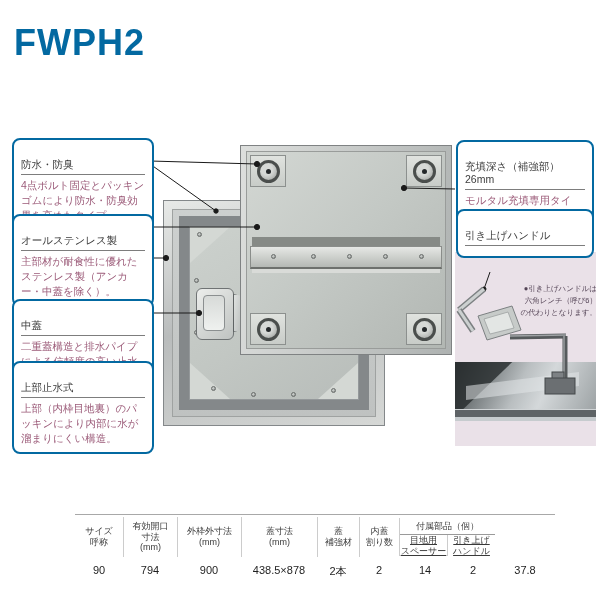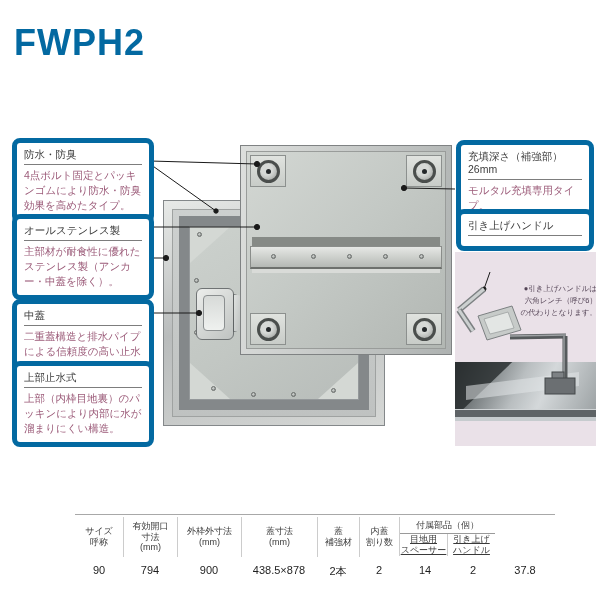--- a/index.html
+++ b/index.html
@@ -10,22 +10,22 @@
     -webkit-font-smoothing:antialiased;
   }
   
   .page-title {
     position:absolute; left:14px; top:22px;
     font-size:36px; font-weight:bold; color:#0369a1; letter-spacing:1px;
   }
   
   .callout {
     position:absolute; width:142px; box-sizing:border-box;
-    background:#fff; border:5px solid #0369a1; border-radius:8px;
-    padding:5px 7px 7px; z-index:20;
+    background:#fff; border:2px solid #0369a1; border-radius:8px;
+    padding:18px 7px 7px; z-index:20;
   }
   .callout .co-title {
     font-size:10.5px; color:#3c3c3c; line-height:1.25;
     padding-bottom:3px; margin-bottom:3px; border-bottom:1px solid #7d7d7d;
   }
   .callout .co-body {
     font-size:10.5px; line-height:1.4; color:#9b5a78; margin:0;
   }
   #co-l1 { left:12px; top:138px; }
   #co-l2 { left:12px; top:214px; }
@@ -113,21 +113,21 @@
   .fp-bar { position:absolute; left:10px; right:10px; top:101px; height:20px;
     background:linear-gradient(#e6e8e5,#b4b8b4); border:1px solid #8a8d8a; border-bottom:2px solid #6d706d; }
   .fp-bar .screw { top:7px; }
   .fp-underbar { position:absolute; left:12px; right:12px; top:124px; height:4px; background:#d9dbd8; }
 
   
   .overlay { position:absolute; left:0; top:0; width:600px; height:600px; z-index:15; pointer-events:none; }
 
   
   .spec { position:absolute; left:75px; top:514px; width:480px; border-top:1px solid #a8a8a8; z-index:10; }
-  .spec-head { display:flex; align-items:flex-start; padding-top:2px; }
+  .spec-head { display:flex; align-items:center; padding-top:2px; }
   .hcell { display:flex; flex-direction:column; justify-content:center; align-items:center;
     font-size:9px; color:#3a3a3a; line-height:1.2; min-height:40px; box-sizing:border-box; text-align:center; }
   .hcell.sep { border-left:1px solid #cccccc; }
   .hgroup { display:flex; flex-direction:column; border-left:1px solid #cccccc; box-sizing:border-box; }
   .hgroup-label { font-size:9px; color:#3a3a3a; text-align:center; padding:2px 0 1px;
     border-bottom:1px solid #9a9a9a; }
   .hgroup-sub { display:flex; flex:1; }
   .hgroup-sub .hcell { min-height:0; flex:1;text-decoration:underline; }
   .hgroup-sub .hcell.sep { border-left:1px solid #cccccc; }
   .spec-body { display:flex; }

